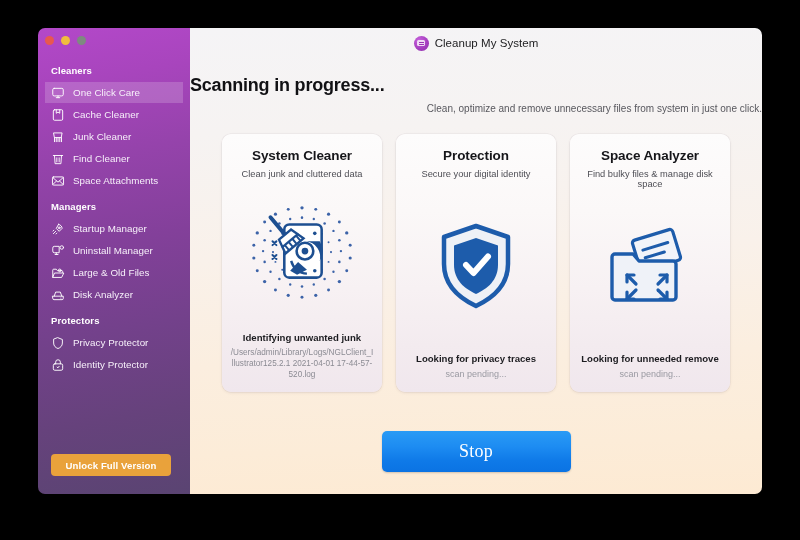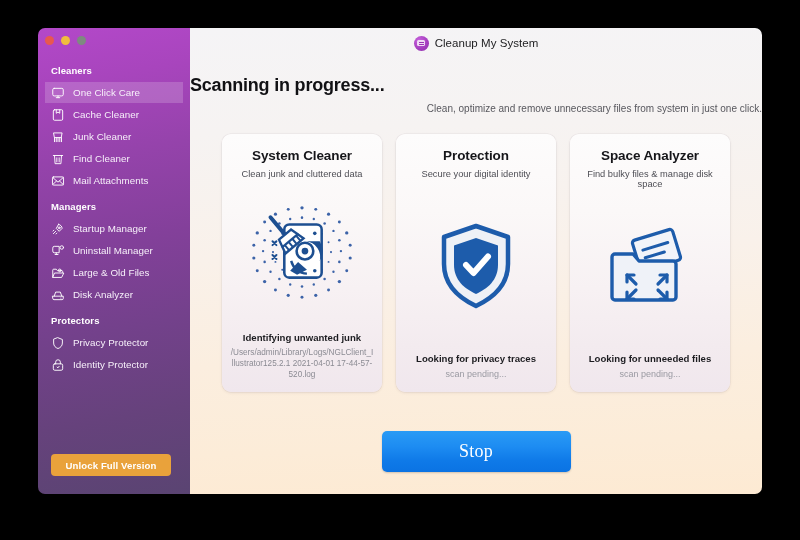--- a/index.html
+++ b/index.html
@@ -247,21 +247,21 @@
         <span class="nav-label">Find Cleaner</span>
       </div>
 
       <div class="nav-item">
         <span class="nav-icon">
           <svg viewBox="0 0 24 24" fill="none" stroke="#ffffff" stroke-width="1.6" stroke-linecap="round" stroke-linejoin="round">
             <rect x="2.5" y="5" width="19" height="14" rx="2"></rect>
               <path d="M3 6l9 8 9-8M3 18l6.5-6M21 18l-6.5-6"></path>
           </svg>
         </span>
-        <span class="nav-label">Mail Attachments</span>
+        <span class="nav-label">Space Attachments</span>
       </div>
 
       <div class="nav-group-title">Managers</div>
 
       <div class="nav-item">
         <span class="nav-icon">
           <svg viewBox="0 0 24 24" fill="none" stroke="#ffffff" stroke-width="1.6" stroke-linecap="round" stroke-linejoin="round">
             <path d="M13 4c4 1 6 4 6 7l-5 5-5-5 4-7z"></path>
               <circle cx="14" cy="10" r="1.6"></circle>
             <path d="M8 16l-4 4M5 14l-1.5 1.5M10 19l-1.5 1.5"></path>
@@ -468,21 +468,21 @@
               <path d="M58 57 L67 48"></path>
                 <path d="M67 48 h-7 M67 48 v7"></path>
               <path d="M36 63 L27 72"></path>
                 <path d="M27 72 h7 M27 72 v-7"></path>
               <path d="M58 63 L67 72"></path>
                 <path d="M67 72 h-7 M67 72 v-7"></path>
             </g>
           </svg>
         </div>
         <div class="card-footer">
-          <div class="card-status">Looking for unneeded files</div>
+          <div class="card-status">Looking for unneeded remove</div>
           <div class="card-detail pending">scan pending...</div>
         </div>
       </div>
 
     </div>
 
     <div id="stop-wrap">
       <button id="stop-btn">Stop</button>
     </div>
 

